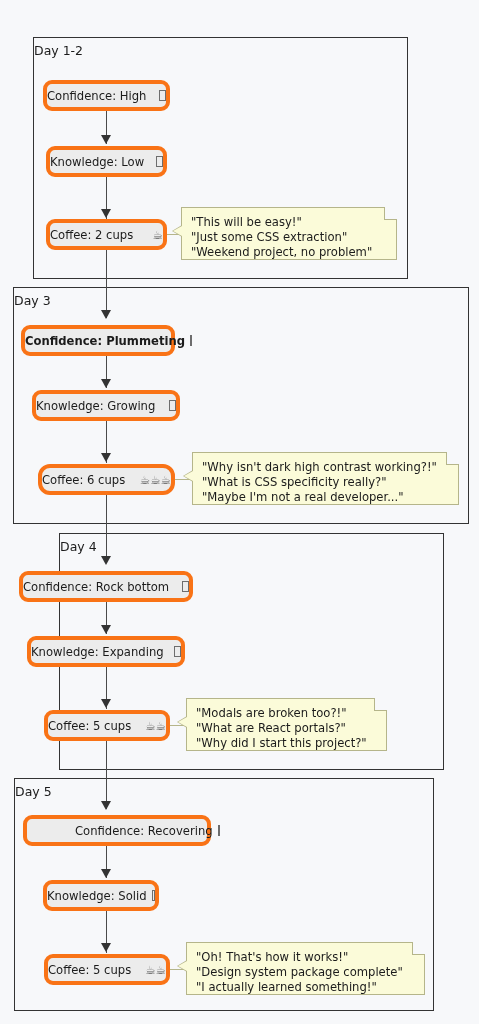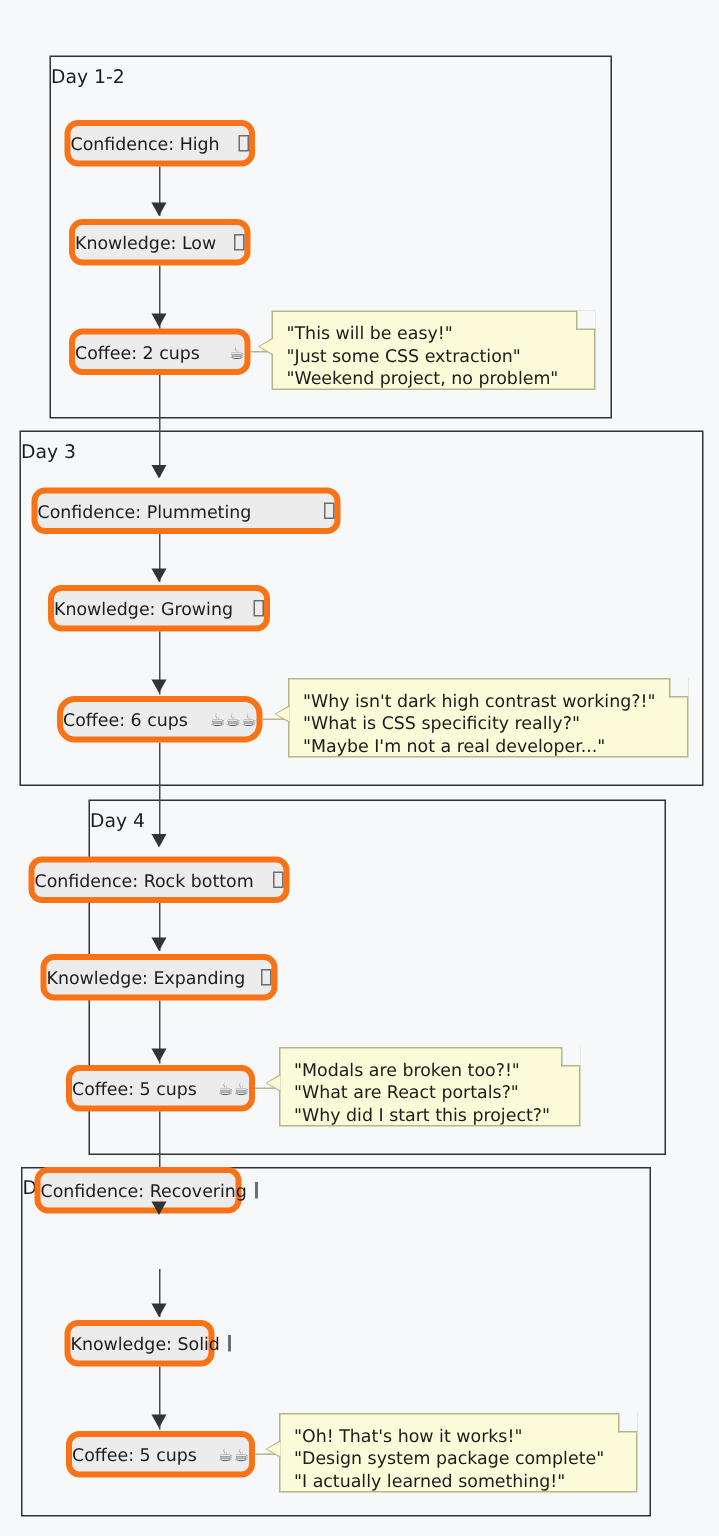--- a/index.html
+++ b/index.html
@@ -166,21 +166,21 @@
     <div class="note-line">"Weekend project, no problem"</div>
   </div>
 
   <div class="edge-line" style="left:105.5px; top:250px; height:68px;"></div>
   <div class="arrow-head" style="left:100.5px; top:310px;"></div>
 
   <div class="cluster" style="left:13px; top:287px; width:456px; height:237px;">
     <div class="cluster-label">Day 3</div>
   </div>
 
-  <div class="node" style="left:21px; top:325px; width:206px; height:31px;">
+  <div class="node" style="left:21px; top:325px; width:154px; height:31px;font-weight:bold;">
     <span>Confidence: Plummeting</span>
       <span class="tofu"></span>
   </div>
 
   <div class="edge-line" style="left:105.5px; top:356px; height:32px;"></div>
   <div class="arrow-head" style="left:100.5px; top:379px;"></div>
 
   <div class="node" style="left:32px; top:390px; width:148px; height:31px;">
     <span>Knowledge: Growing</span>
       <span class="tofu"></span>
@@ -242,29 +242,29 @@
     <div class="note-line">"Why did I start this project?"</div>
   </div>
 
   <div class="edge-line" style="left:105.5px; top:741px; height:68px;"></div>
   <div class="arrow-head" style="left:100.5px; top:801px;"></div>
 
   <div class="cluster" style="left:14px; top:778px; width:420px; height:233px;">
     <div class="cluster-label">Day 5</div>
   </div>
 
-  <div class="node" style="left:23px; top:778px; width:138px; height:31px;">
+  <div class="node" style="left:23px; top:815px; width:188px; height:31px;padding-left:48px;">
     <span>Confidence: Recovering</span>
       <span class="tofu"></span>
   </div>
 
   <div class="edge-line" style="left:105.5px; top:846px; height:32px;"></div>
   <div class="arrow-head" style="left:100.5px; top:869px;"></div>
 
-  <div class="node" style="left:43px; top:880px; width:100px; height:31px;">
+  <div class="node" style="left:43px; top:880px; width:116px; height:31px;">
     <span>Knowledge: Solid</span>
       <span class="tofu"></span>
   </div>
 
   <div class="edge-line" style="left:105.5px; top:911px; height:42px;"></div>
   <div class="arrow-head" style="left:100.5px; top:943px;"></div>
 
   <div class="node" style="left:44px; top:954px; width:126px; height:31px;">
     <span>Coffee: 5 cups</span>
       <span class="glyph">☕☕</span>

